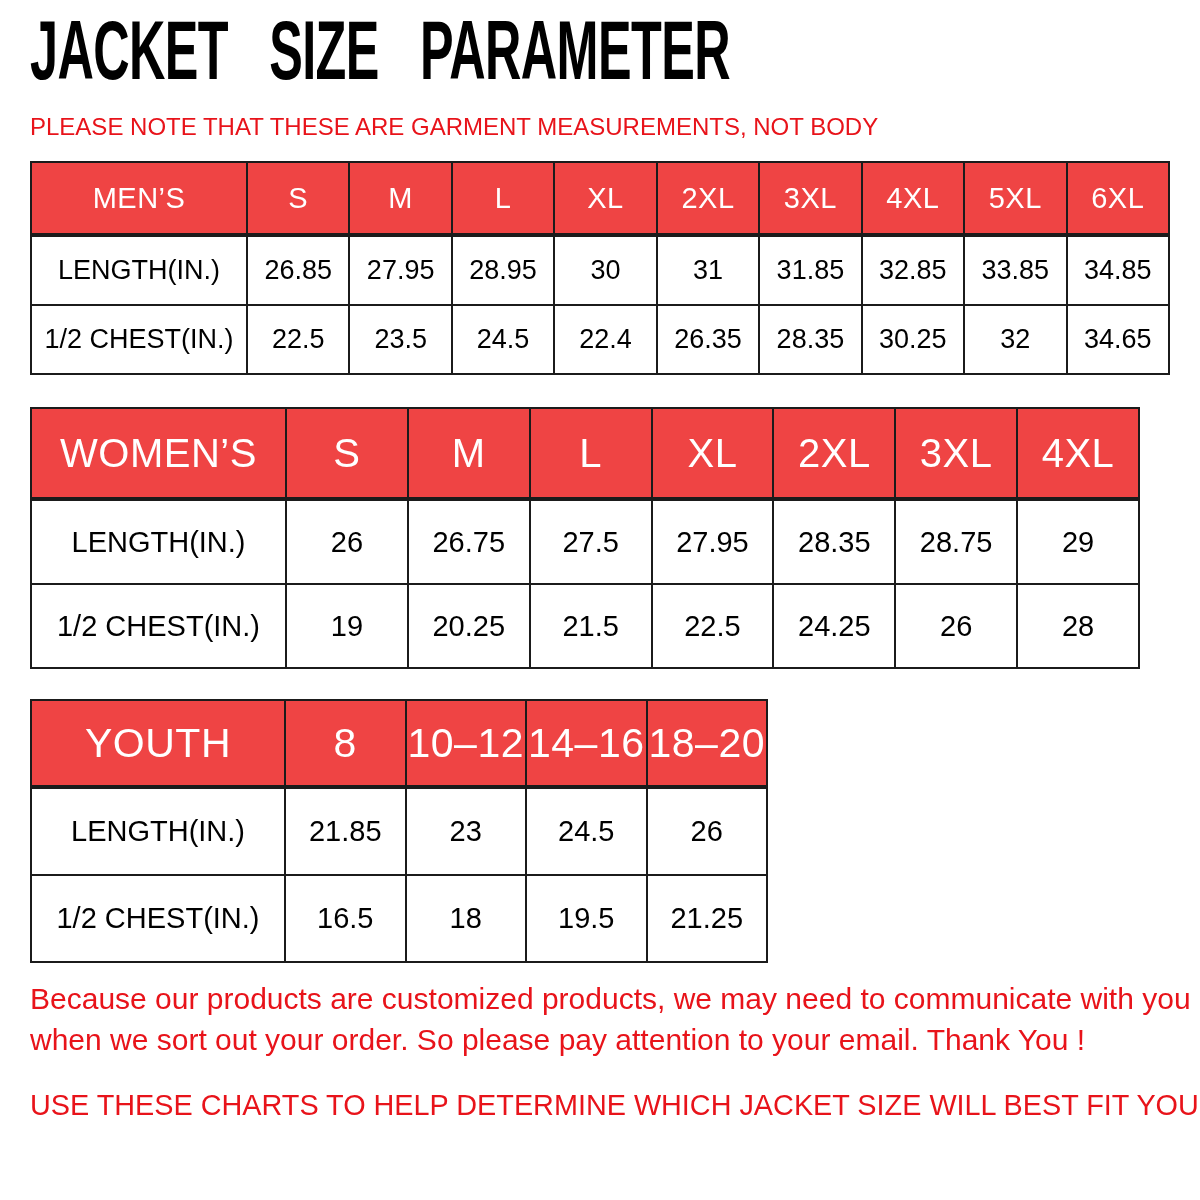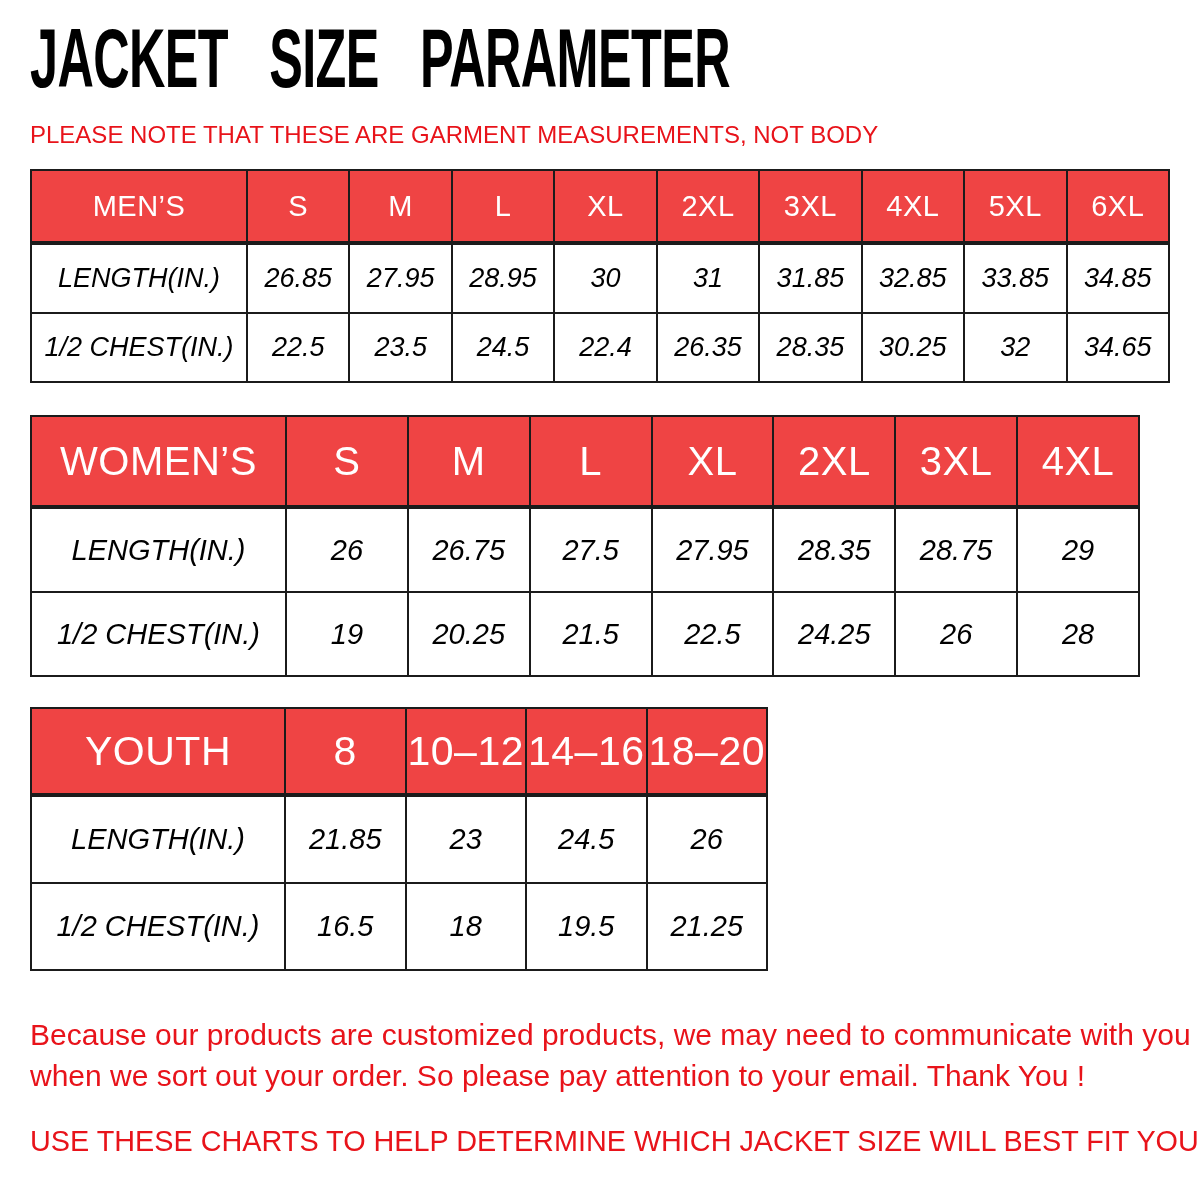--- a/index.html
+++ b/index.html
@@ -1,20 +1,20 @@
 <!DOCTYPE html>
 <html><head>
 <meta charset="utf-8">
 <style>
   html,body{margin:0;padding:0;}
   body{
     width:1200px;height:1200px;background:#ffffff;overflow:hidden;
     font-family:"Liberation Sans",sans-serif;color:#000;
   }
-  .container{padding:16px 0 0 30px;}
+  .container{padding:8px 0 0 30px;}
 
   
   .title{line-height:1;white-space:nowrap;}
   .title-inner{
     display:inline-block;
     font-size:84px;font-weight:700;letter-spacing:-1px;word-spacing:0.55em;
     transform:scaleX(0.60);transform-origin:0 50%;
   }
 
   
@@ -24,39 +24,39 @@
   
   table{border-collapse:collapse;table-layout:fixed;}
   th,td{
     border:2px solid #1b1b1b;text-align:center;vertical-align:middle;padding:0;
     overflow:hidden;
   }
   thead th{
     background:#ef4444;color:#ffffff;font-weight:400;letter-spacing:0.5px;
     border-bottom-width:4px;
   }
-  tbody td{background:#ffffff;font-style:italic;}
+  tbody td{background:#ffffff;}
 
   .t-men{width:1140px;margin-top:19px;}
   .t-men col.label-col{width:216px;}
   .t-men thead th{height:70px;font-size:29px;}
   .t-men tbody td{height:67px;font-size:27px;}
 
   .t-women{width:1110px;margin-top:32px;}
   .t-women col.label-col{width:255px;}
   .t-women thead th{height:88px;font-size:40px;}
   .t-women tbody td{height:82px;font-size:29px;}
 
   .t-youth{width:738px;margin-top:30px;}
   .t-youth col.label-col{width:254px;}
   .t-youth thead th{height:84px;font-size:41px;}
   .t-youth tbody td{height:85px;font-size:29px;}
 
   
-  .footer{margin-top:44px;font-size:30px;line-height:1.35;white-space:nowrap;}
+  .footer{margin-top:16px;font-size:30px;line-height:1.35;white-space:nowrap;}
   .footer-last{margin-top:28px;font-size:30px;white-space:nowrap;}
   .cond{display:inline-block;transform:scaleX(0.96);transform-origin:0 50%;}
 </style>
 </head>
 <body>
 
 <div class="container">
 
   <div class="title">
     <span class="title-inner">JACKET SIZE PARAMETER</span>

